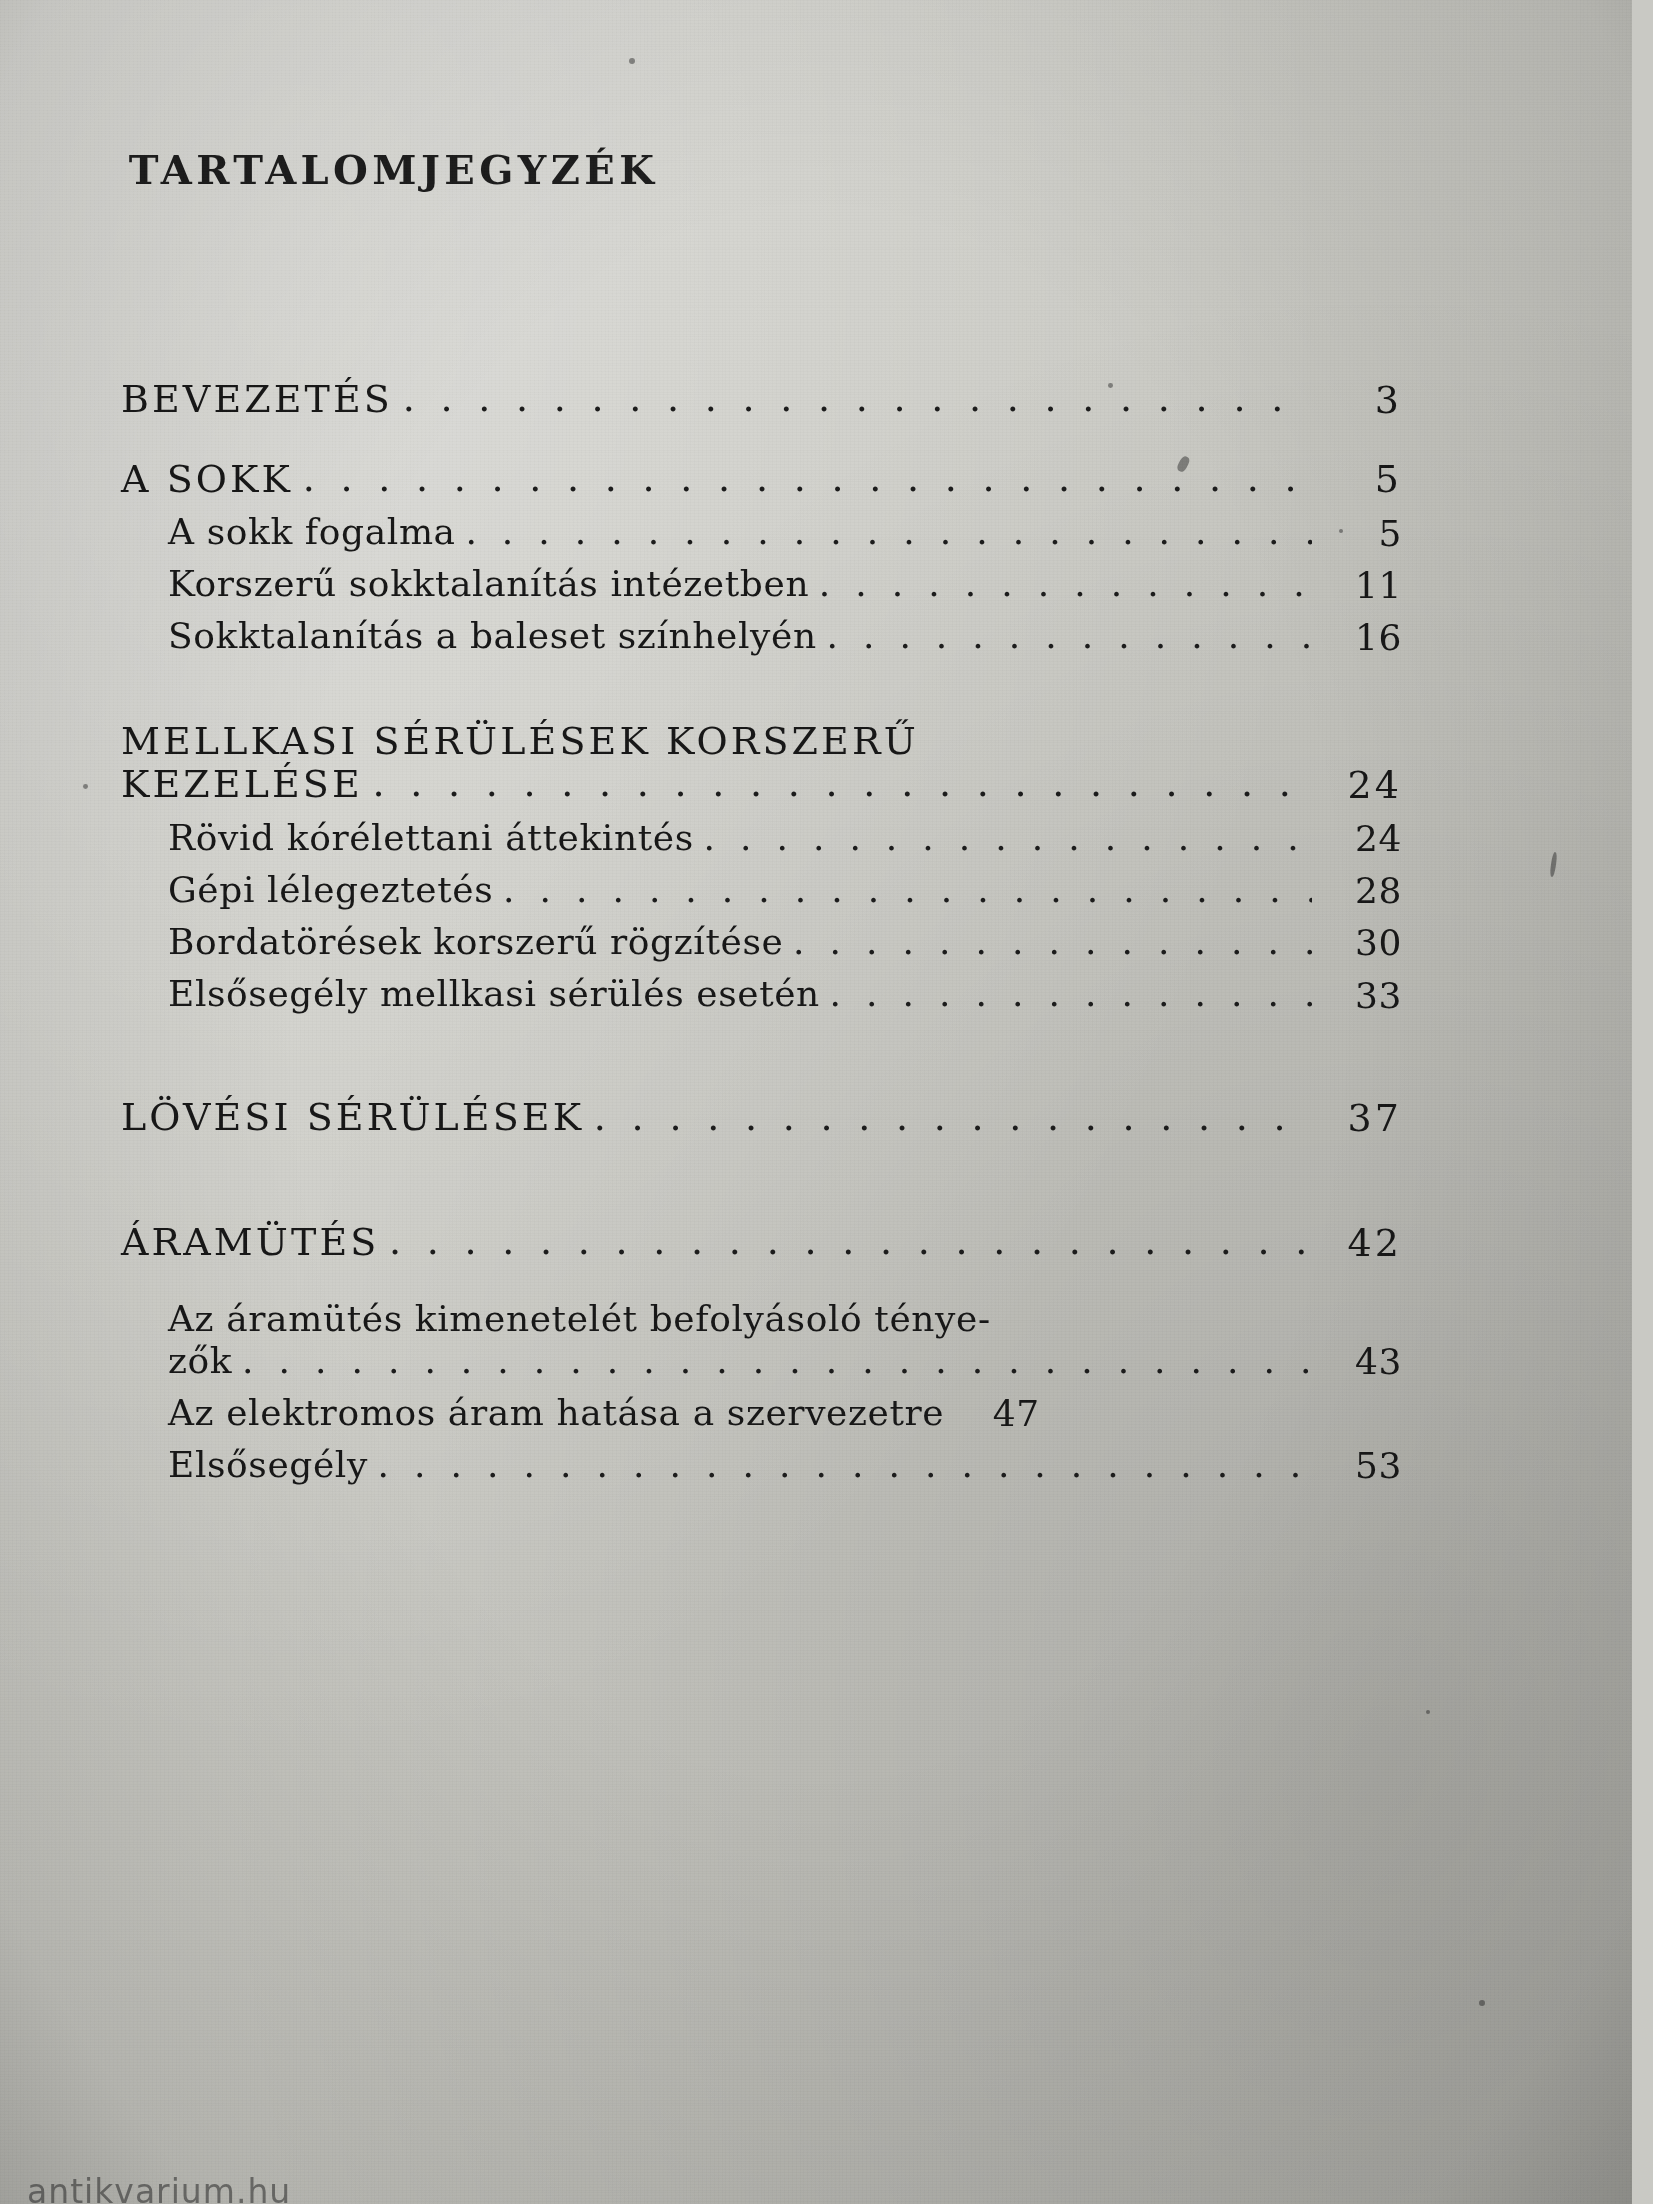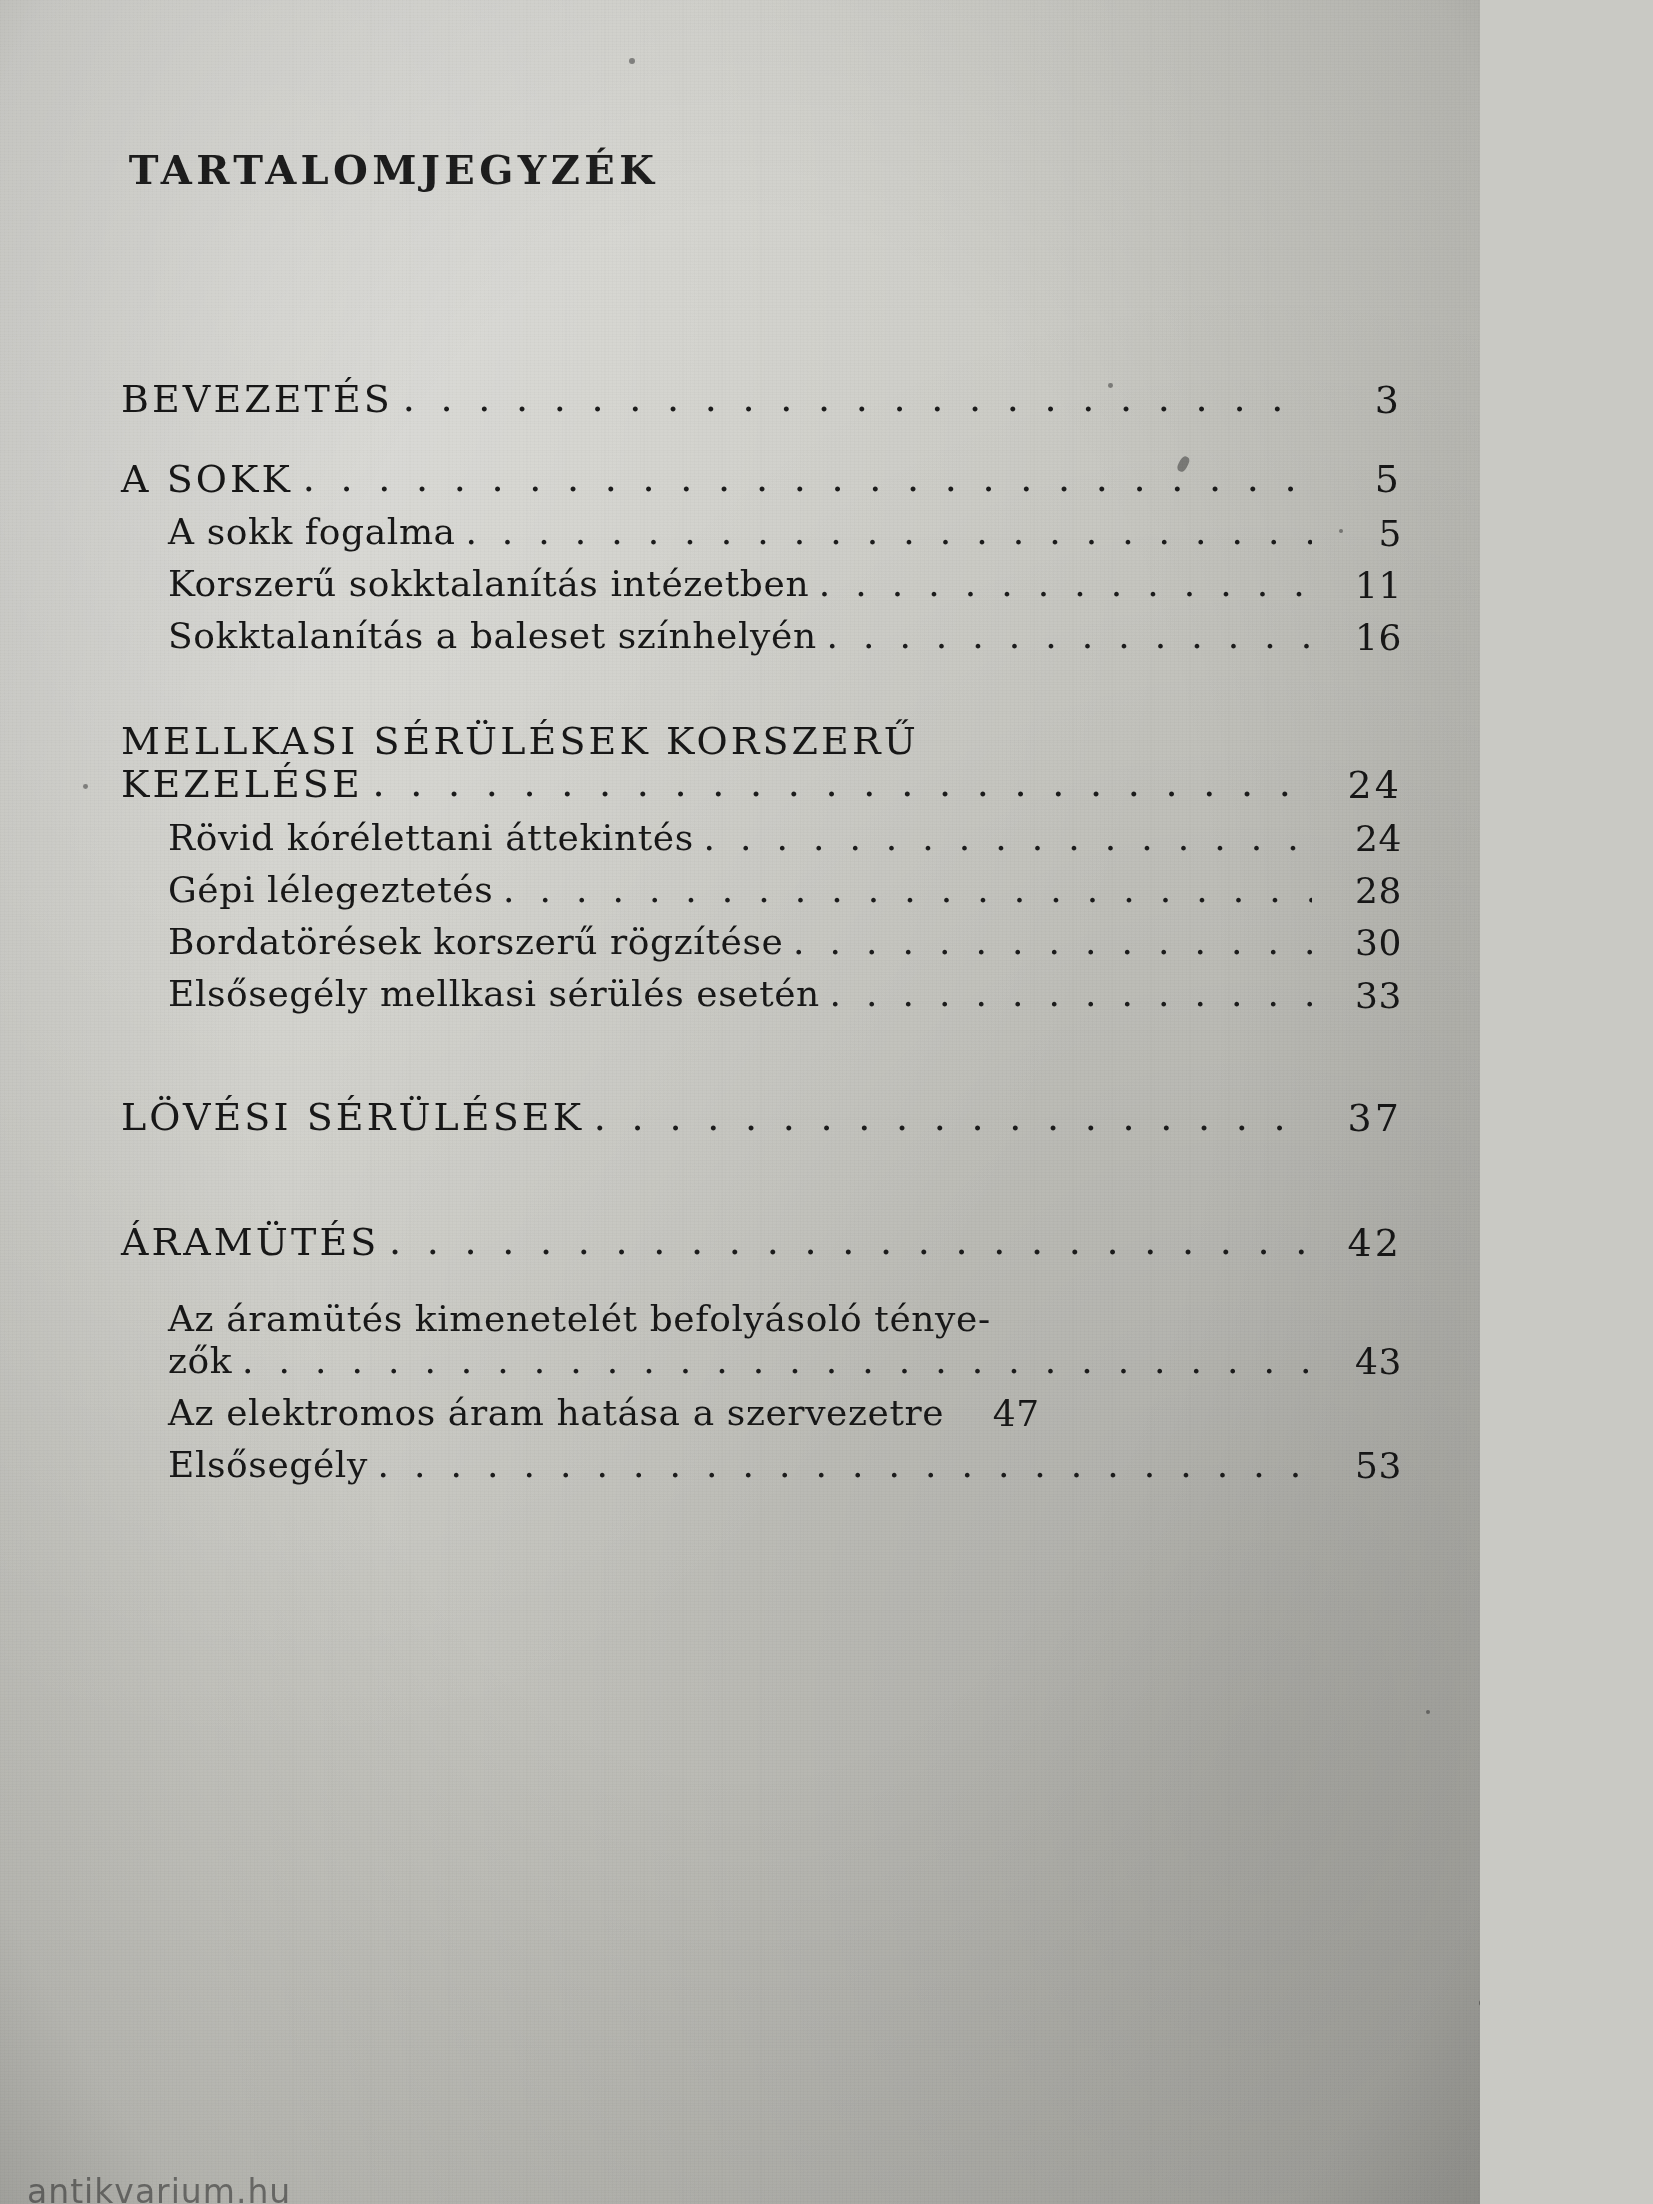--- a/index.html
+++ b/index.html
@@ -10,21 +10,21 @@
     width: 1654px;
     height: 2205px;
     background: #c9c9c4;
     font-family: "DejaVu Serif", serif;
     overflow: hidden;
   }
 
   
   #page {
     position: relative;
-    width: 1480px;
+    width: 1632px;
     height: 2205px;
     background:
       radial-gradient(ellipse at 18% 12%, rgba(255,255,255,0.30) 0%, rgba(255,255,255,0) 55%),
       radial-gradient(ellipse at 85% 80%, rgba(0,0,0,0.10) 0%, rgba(0,0,0,0) 60%),
       linear-gradient(125deg, #d3d3cd 0%, #cbcbc5 28%, #c6c6c0 55%, #bebeb8 78%, #b9b9b3 100%);
     overflow: hidden;
   }
 
   
   #grain {

